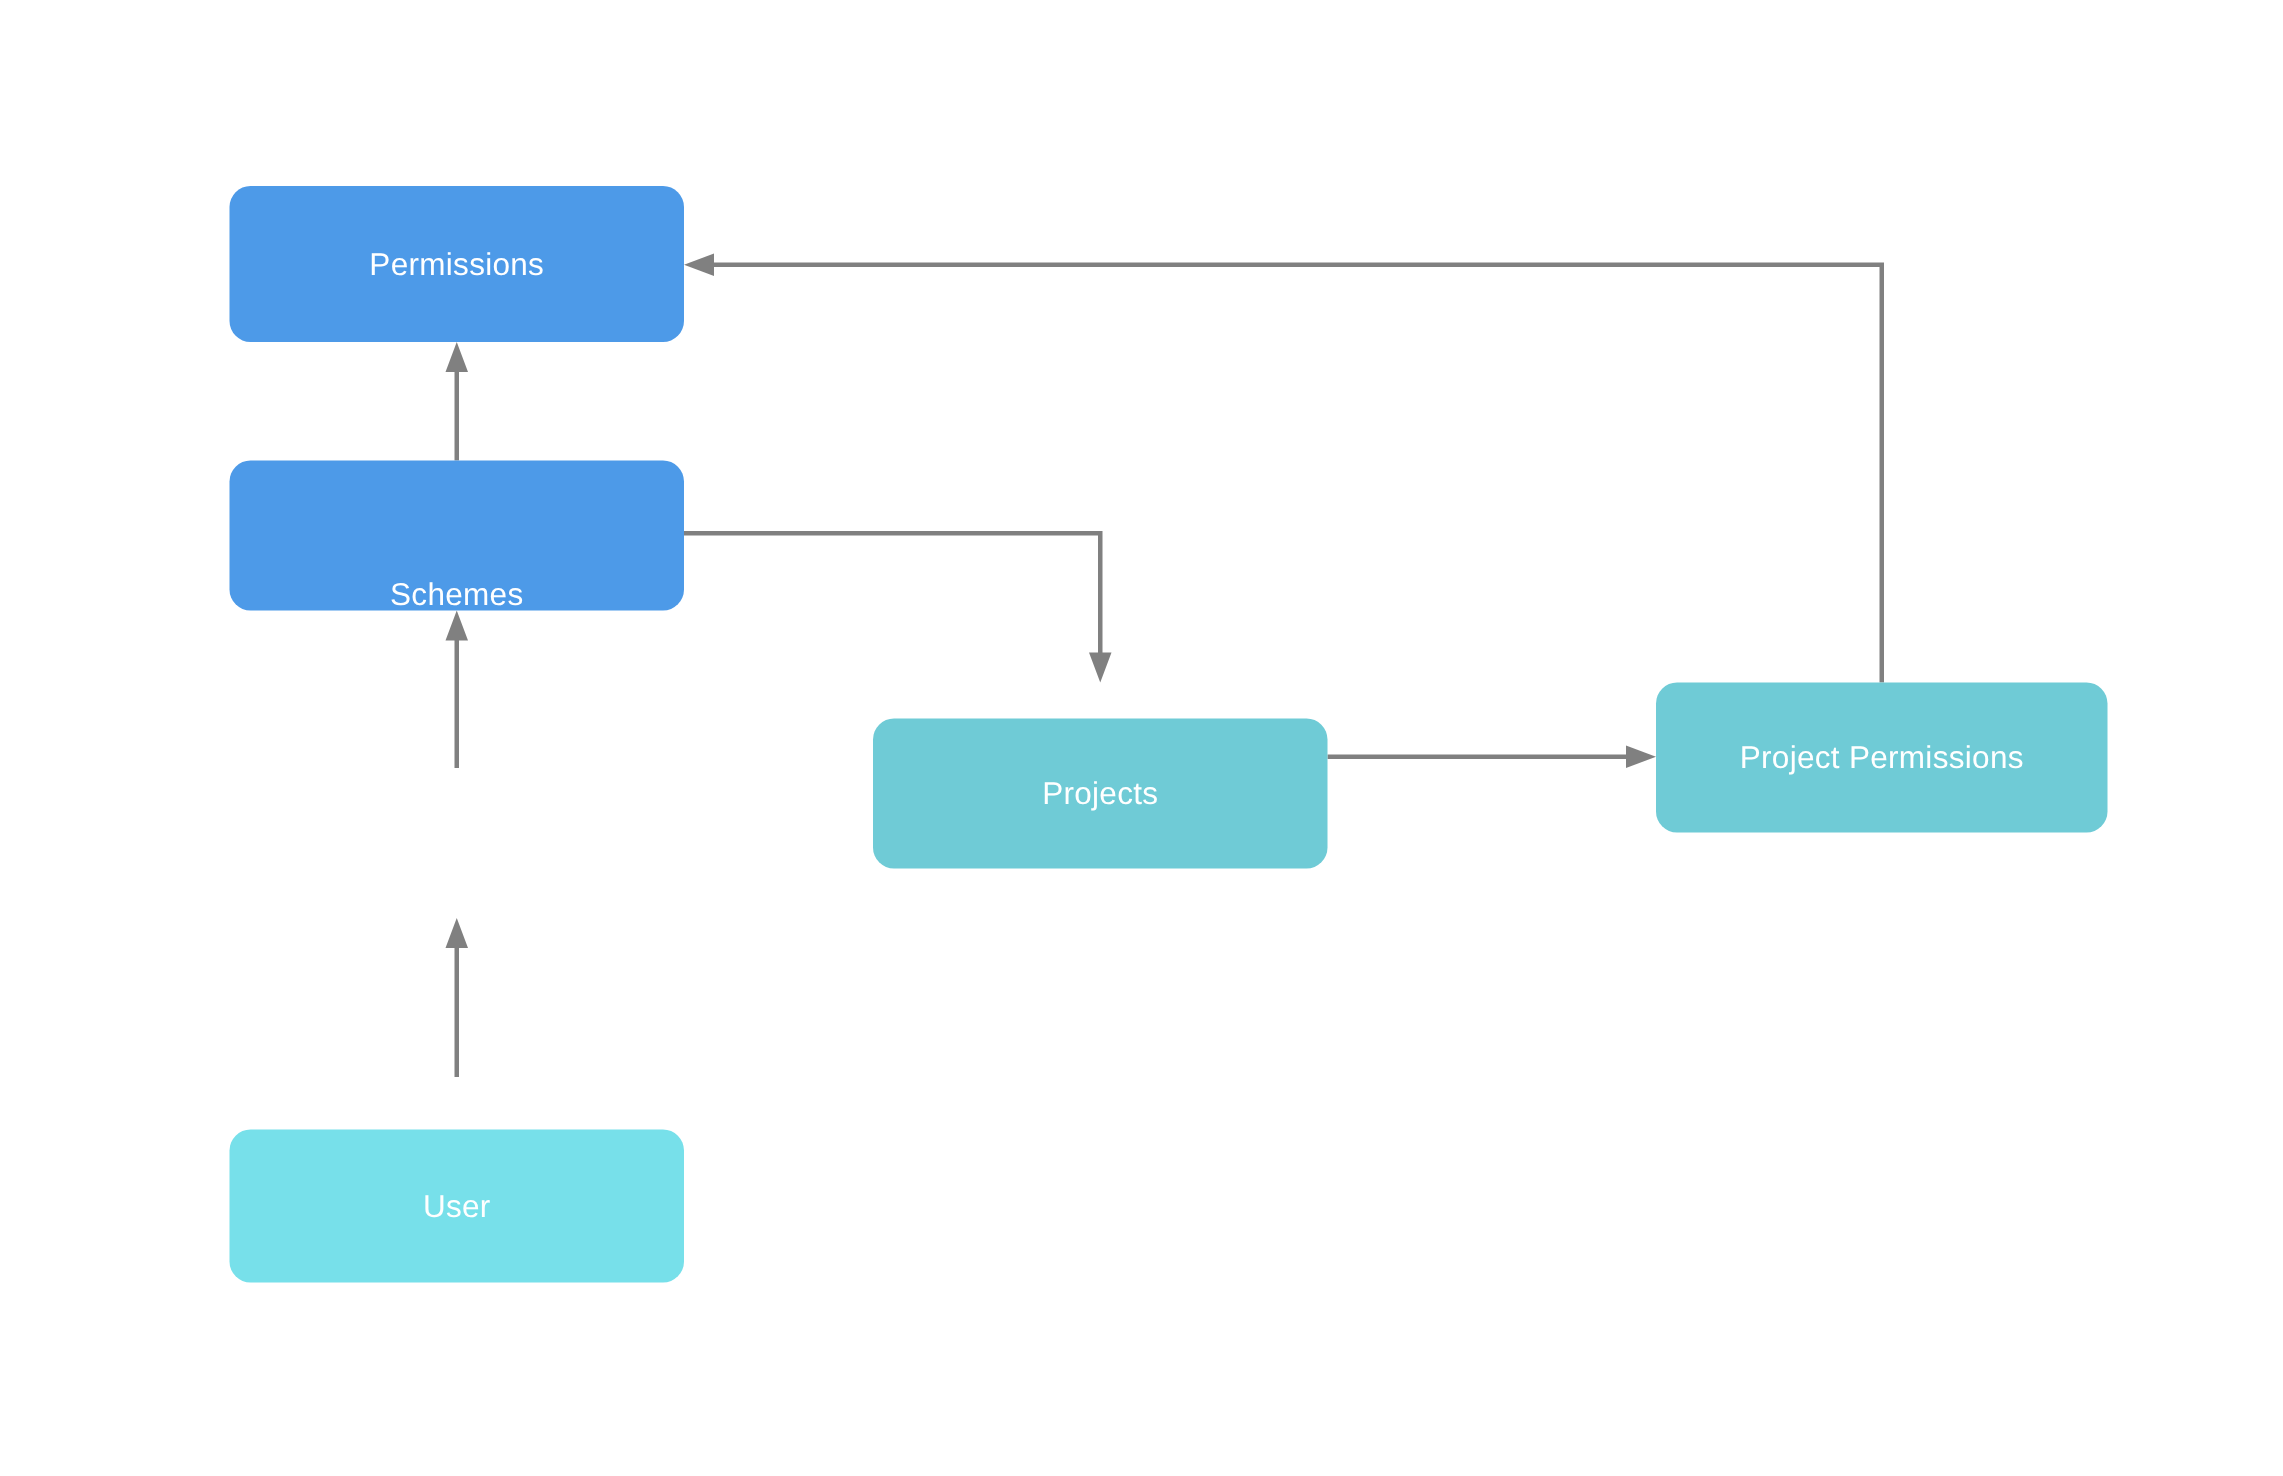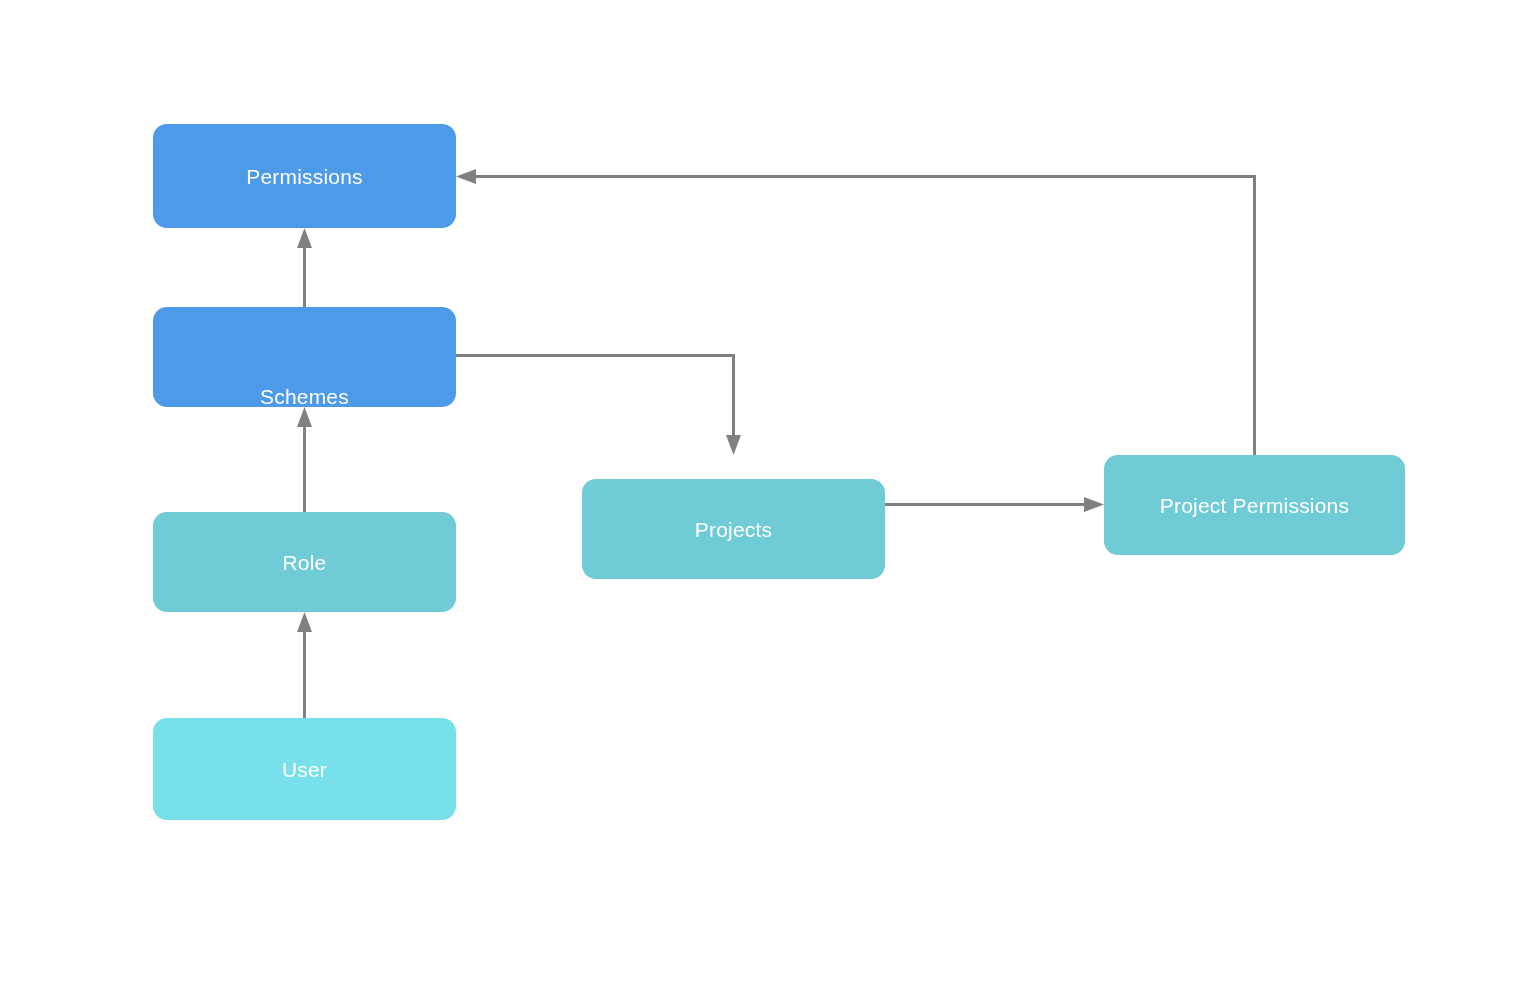--- a/index.html
+++ b/index.html
@@ -117,25 +117,22 @@
   </svg>
 
   <div class="node" id="node-permissions" style="background:#4d9ae8;">
     <span class="node-label">Permissions</span>
   </div>
 
   <div class="node" id="node-schemes" style="background:#4d9ae8;">
     <span class="node-label">Schemes</span>
   </div>
 
-  <div class="node" id="node-role" style="background:#6fcbd6;">
-    <span class="node-label">Role</span>
-  </div>
 
-  <div class="node" id="node-user" style="background:#77e0ea;">
+  <div class="node" id="node-user" style="background:#77e0ea;margin-top:35px;">
     <span class="node-label">User</span>
   </div>
 
   <div class="node" id="node-projects" style="background:#6fcbd6;">
     <span class="node-label">Projects</span>
   </div>
 
   <div class="node" id="node-project-permissions" style="background:#6fcbd6;">
     <span class="node-label">Project Permissions</span>
   </div>

